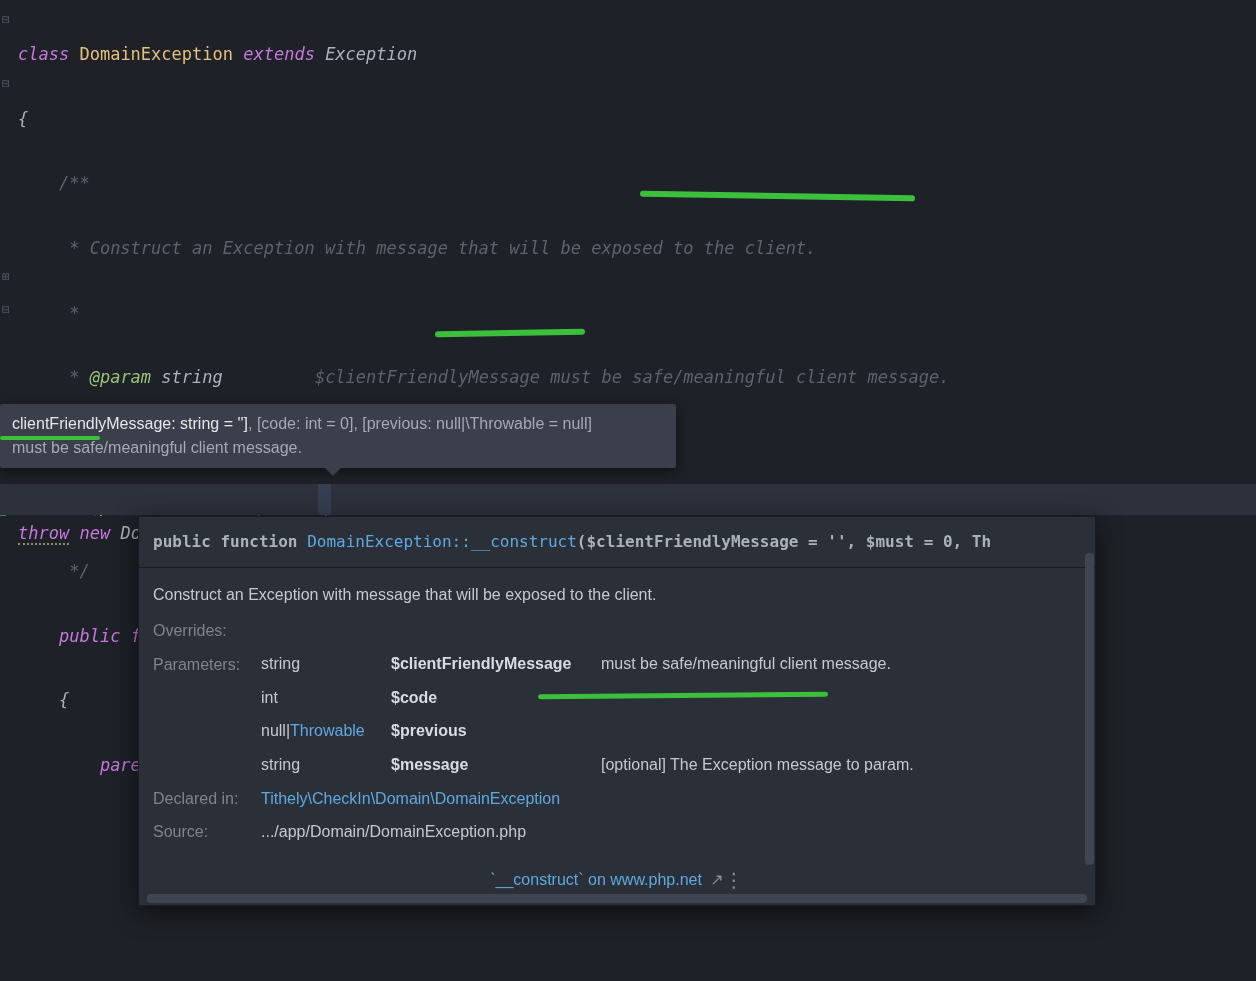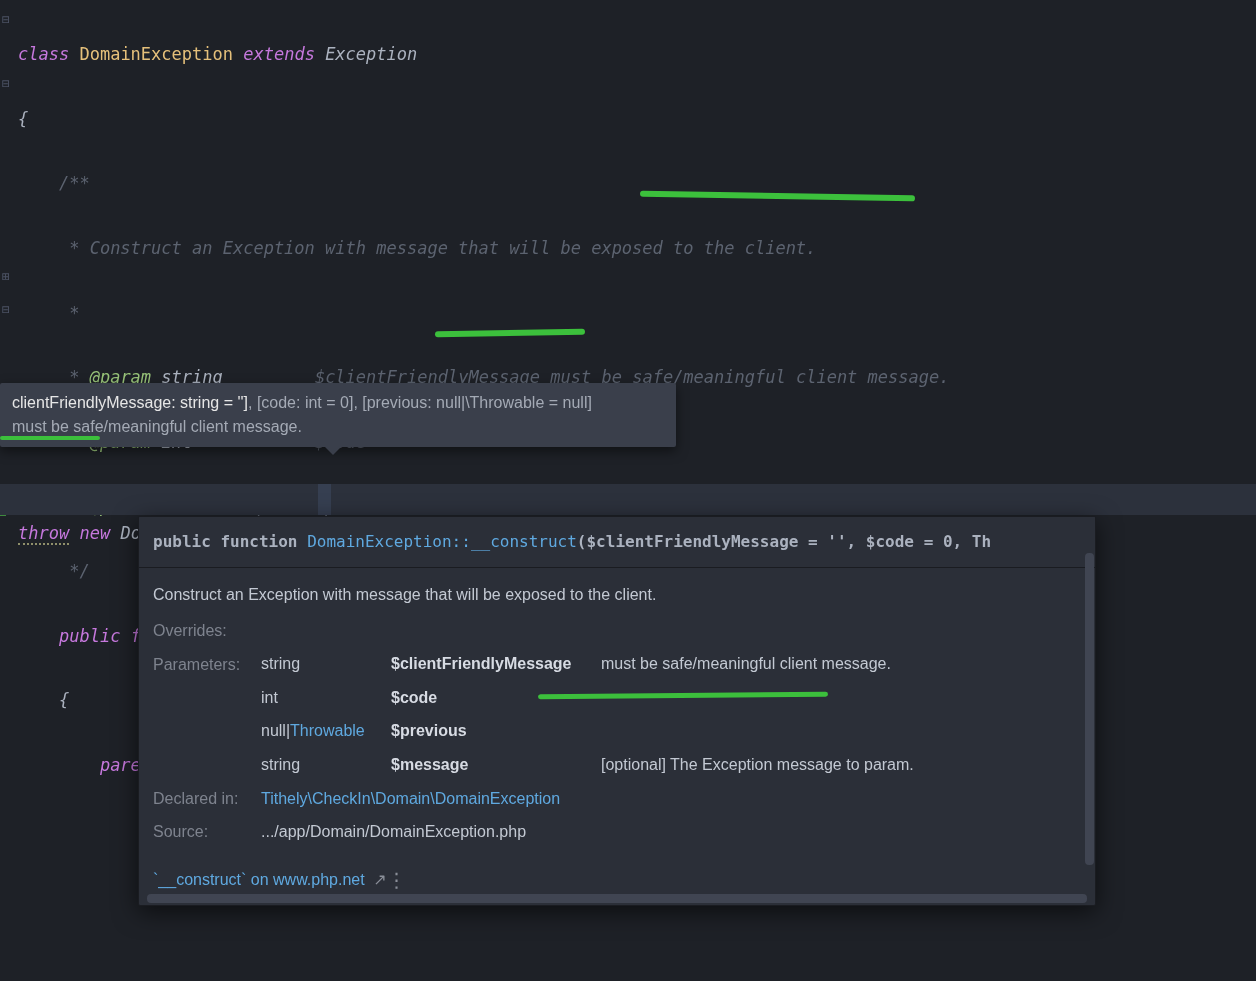--- a/index.html
+++ b/index.html
@@ -121,21 +121,21 @@
   .doc-params-row { display: table-row; }
   .doc-params-row > span { display: table-cell; padding-right: 20px; vertical-align: baseline; }
   .doc-params-row .ptype { min-width: 130px; }
   .doc-params-row .pname { min-width: 210px; font-weight: bold; color: #d7dbe3; }
   .doc-params-row .pdesc { color: #c3c9d3; }
   .doc-footer {
     padding: 4px 14px 10px 14px;
     color: #5fa9e0;
     font-size: 16px;
     display: flex;
-    justify-content: flex-start;
+    justify-content: center;
     align-items: center;
   }
   .doc-footer .ext-icon { color: #8a8f99; margin-left: 4px; }
   .doc-menu-btn {
     color: #8a8f99;
     cursor: pointer;
     font-size: 20px;
     line-height: 1;
   }
   .scrollbar-v {
@@ -183,36 +183,36 @@
 <span class="line">    <span class="comment"> * </span><span class="tag">@param</span> <span class="type">Throwable</span><span class="pipe">|</span><span class="type">null</span> <span class="tagvar">$previous</span></span>
 <span class="line">    <span class="comment"> */</span></span>
 <span class="line">    <span class="kw">public</span> <span class="kw">function</span> <span class="fnname">__construct</span><span class="punc">(</span><span class="var">$clientFriendlyMessage</span> <span class="op">=</span> <span class="str">''</span><span class="punc">,</span> <span class="var">$code</span> <span class="op">=</span> <span class="num">0</span><span class="punc">,</span> <span class="punc">Throwable</span> <span class="var">$previous</span> <span class="op">=</span> <span class="null">null</span><span class="punc">)</span></span>
 <span class="line">    <span class="punc">{</span></span>
 <span class="line">        <span class="kw2">parent</span><span class="dcol">::</span><span class="fnname">__construct</span><span class="punc">(</span><span class="var">$clientFriendlyMessage</span><span class="punc">,</span> <span class="var">$code</span><span class="punc">,</span> <span class="var">$previous</span><span class="punc">);</span></span>
 </div>
 
 <div class="underline-green" style="left:640px; top:193px; width:275px; transform:rotate(1deg);"></div>
 <div class="underline-green" style="left:435px; top:330px; width:150px; transform:rotate(-1deg);"></div>
 
-<div class="tooltip-param" style="left:0; top:383px; width:676px;">
+<div class="tooltip-param" style="left:0; top:404px; width:676px;">
   <div><span class="hl">clientFriendlyMessage: string = '']</span><span class="muted">, [code: int = 0], [previous: null|\Throwable = null]</span></div>
   <div class="muted">must be safe/meaningful client message.</div>
   <div class="tooltip-arrow"></div>
 </div>
 <div class="underline-green" style="left:0; top:436px; width:100px; height:4px;"></div>
 
 <div class="gutter-change" style="top:484px;"></div>
 <div class="throw-line" style="top:484px;"></div>
 <div class="caretline-shade" style="top:484px;"></div>
 <div class="editor" style="position:absolute; top:484px; left:0; padding:1px 0 0 18px;">
 <span class="line"><span class="kw squiggle-warn">throw</span> <span class="kw">new</span> <span class="punc">DomainException</span><span class="punc">(</span><span class="punc squiggle-err">)</span></span>
 </div>
 
 <div class="doc-popup" style="left:138px; top:516px; width:958px;">
-  <div class="doc-header"><span class="hl1">public function </span><span class="fn">DomainException::__construct</span><span class="hl1">($clientFriendlyMessage = '', $code = 0, Th</span></div>
+  <div class="doc-header"><span class="hl1">public function </span><span class="fn">DomainException::__construct</span><span class="hl1">($clientFriendlyMessage = '', $must = 0, Th</span></div>
   <div class="doc-body">
     <div style="margin-bottom:2px;">Construct an Exception with message that will be exposed to the client.</div>
     <div class="doc-row">
       <span class="doc-label">Overrides:</span>
     </div>
 
     <div class="doc-row" style="align-items:center;">
       <span class="doc-label">Parameters:</span>
     </div>
     <div class="doc-params-table" id="doc-params-table" style="margin-top:-34px;">

